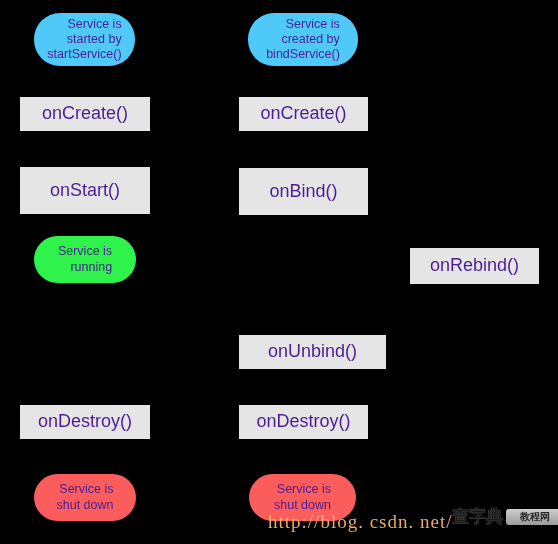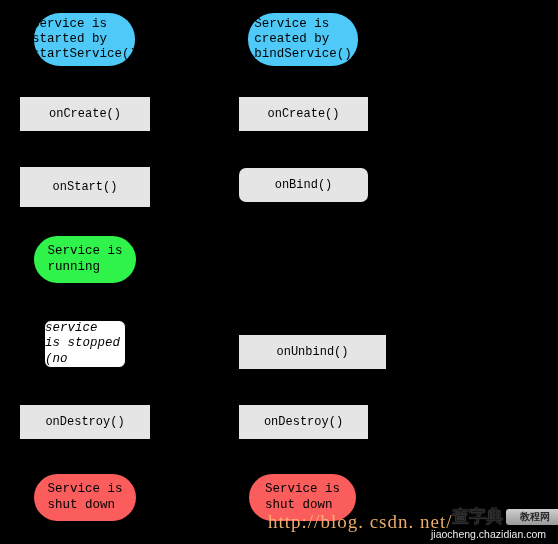--- a/index.html
+++ b/index.html
@@ -16,25 +16,24 @@
     height: 544px;
     background: #000000;
     overflow: hidden;
   }
   .node {
     position: absolute;
     box-sizing: border-box;
     display: flex;
     align-items: center;
     justify-content: center;
-    text-align: left;
-    color: #000000;
+    text-align: right;
+    color: #4c1d95;
     line-height: 1.22;
     white-space: pre-line;
-    font-family: Liberation Mono, monospace;
   }
   
   .pill-start {
     background: #4FC9F8;
     border-radius: 26px;
     font-size: 12.5px;
   }
   .pill-running {
     background: #2FF24A;
     border-radius: 24px;
@@ -42,21 +41,21 @@
   }
   .pill-shutdown {
     background: #FB5C5C;
     border-radius: 24px;
     font-size: 12.5px;
   }
   
   .box-callback {
     background: #E5E5E5;
     border-radius: 0px;
-    font-size: 12px;
+    font-size: 18px;
   }
   
   .callout {
     background: #FFFFFF;
     border: 1.5px solid #000000;
     font-style: italic;
     font-size: 12.5px;
   }
   .callout-rounded {
     border-radius: 7px;
@@ -111,53 +110,50 @@
 <body>
 
 <div id="canvas">
 
   <div class="node pill-start" style="left:34px; top:13px; width:101px; height:53px;">Service is
 started by
 startService()</div>
 
   <div class="node box-callback" style="left:20px; top:97px; width:130px; height:34px;">onCreate()</div>
 
-  <div class="node box-callback" style="left:20px; top:167px; width:130px; height:40px;">onStart()</div>
+  <div class="node box-callback" style="left:20px; top:167px; width:130px; height:47px;">onStart()</div>
 
   <div class="node pill-running" style="left:34px; top:236px; width:102px; height:47px;">Service is
 running</div>
 
-  <div class="node callout callout-rounded" style="left:44px; top:320px; width:82px; height:48px;">The service
-is stopped
-(no callback)</div>
 
   <div class="node box-callback" style="left:20px; top:405px; width:130px; height:34px;">onDestroy()</div>
 
   <div class="node pill-shutdown" style="left:34px; top:474px; width:102px; height:47px;">Service is
 shut down</div>
 
   <div class="node pill-start" style="left:248px; top:13px; width:110px; height:53px;">Service is
 created by
 bindService()</div>
 
   <div class="node box-callback" style="left:239px; top:97px; width:129px; height:34px;">onCreate()</div>
 
-  <div class="node box-callback" style="left:239px; top:168px; width:129px; height:34px;border-radius:7px;">onBind()</div>
+  <div class="node box-callback" style="left:239px; top:168px; width:129px; height:47px;">onBind()</div>
 
 
   <div class="node box-callback" style="left:239px; top:335px; width:147px; height:34px;">onUnbind()</div>
 
   <div class="node box-callback" style="left:239px; top:405px; width:129px; height:34px;">onDestroy()</div>
 
   <div class="node pill-shutdown" style="left:249px; top:474px; width:107px; height:47px;">Service is
 shut down</div>
 
+  <div class="node box-callback" style="left:410px; top:248px; width:129px; height:36px;">onRebind()</div>
 
   <div class="wm-url" style="left:268px; top:511px;">http://blog. csdn. net/</div>
 
   <div class="wm-logo" style="left:420px; top:505px;">
     <span class="wm-logo-cn">查字典</span>
     <span class="wm-logo-badge">教程网</span>
   </div>
 
-  <div class="wm-domain" style="left:431px; top:528px;">jiaocheng.chazidian.com</div>
 
 </div>
 
 </body></html>

